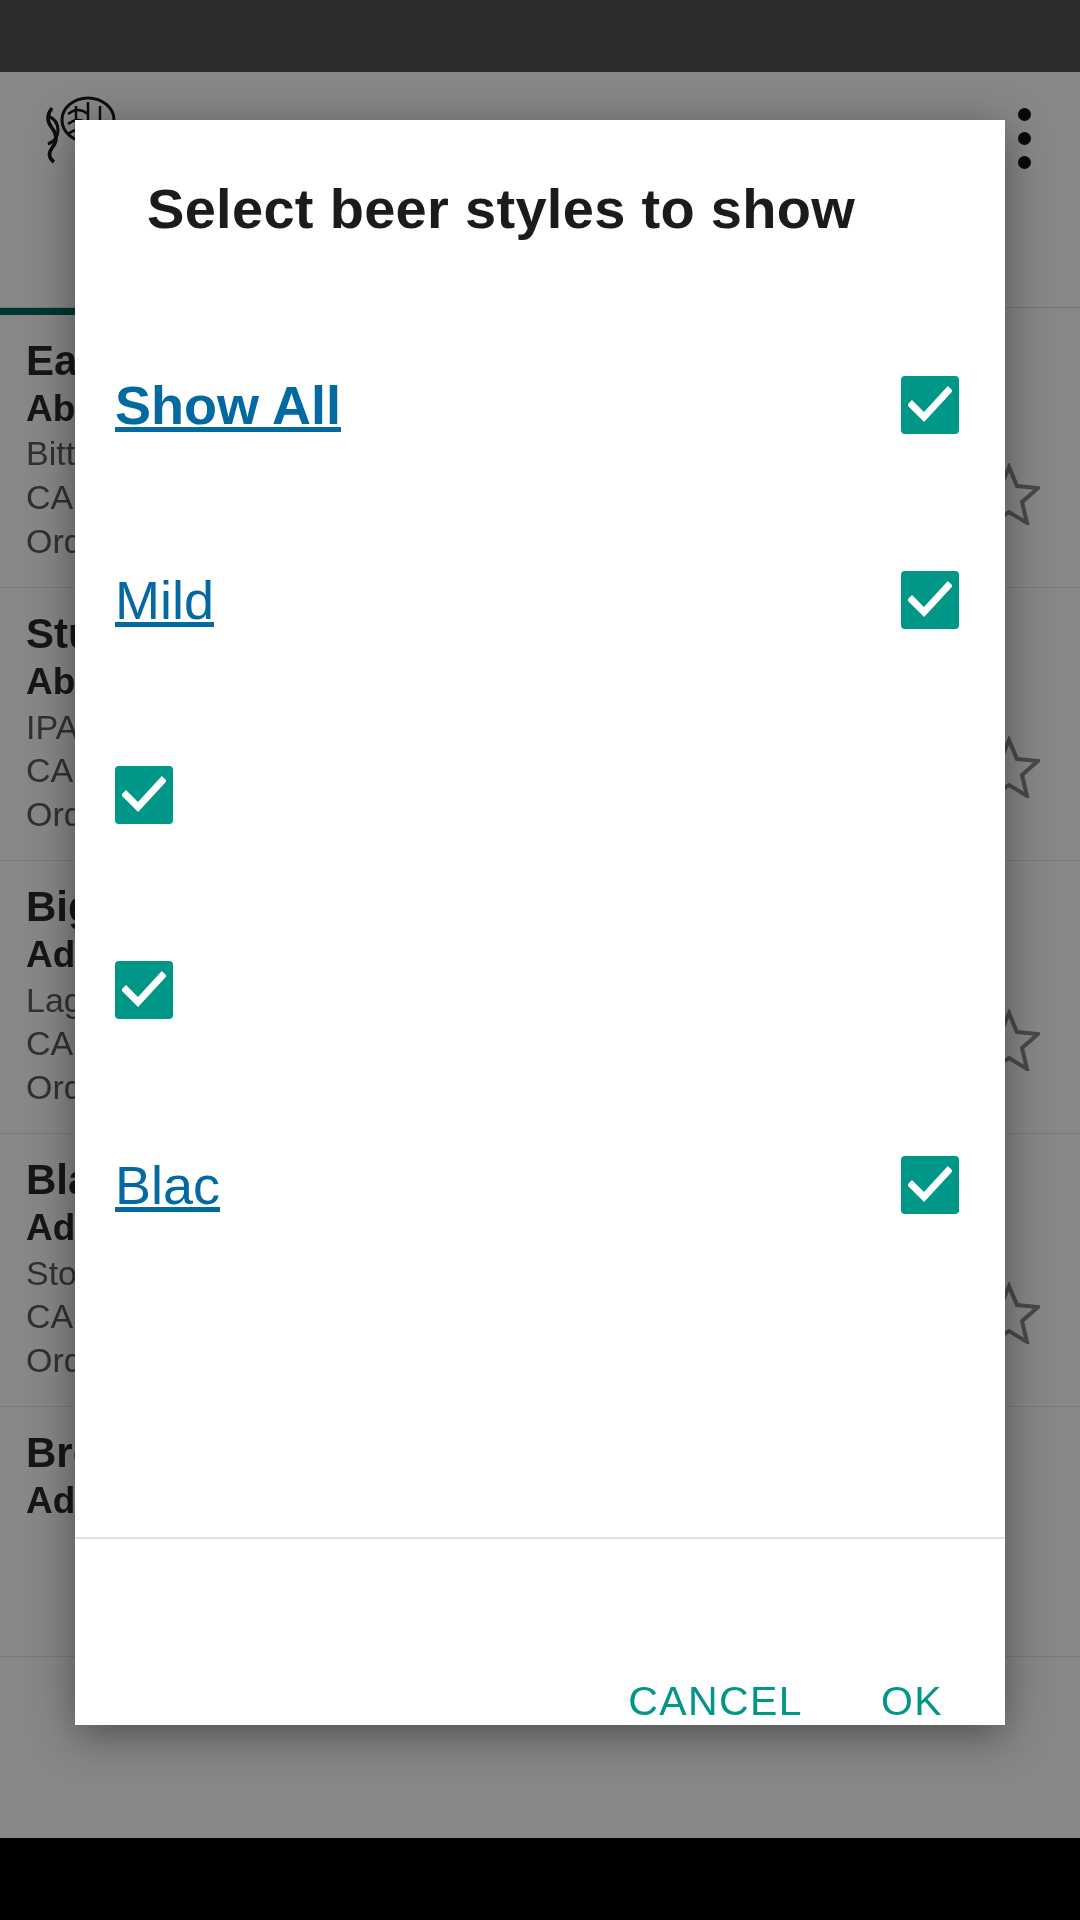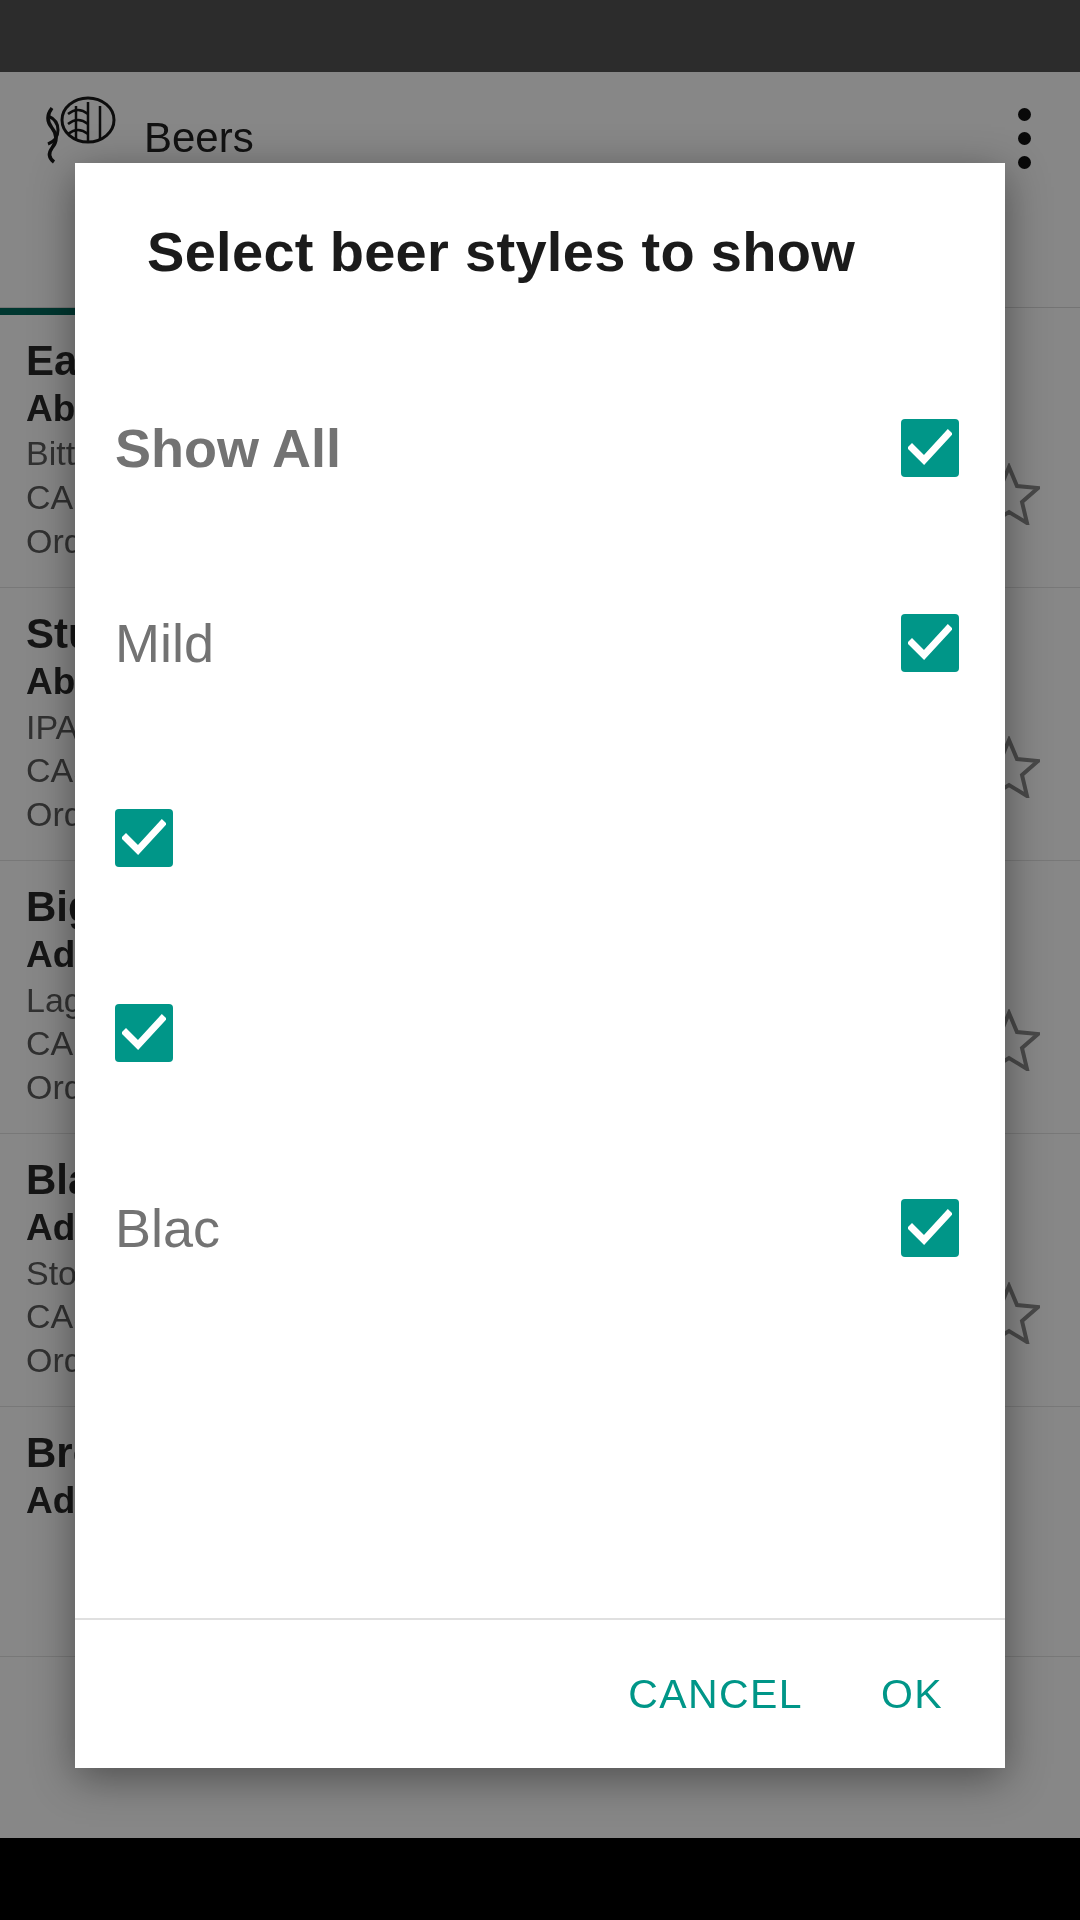--- a/index.html
+++ b/index.html
@@ -163,21 +163,20 @@
     position: absolute;
     left: 75px;
     top: 120px;
     width: 930px;
     height: 1605px;
     background: #ffffff;
     box-shadow: 0 10px 40px rgba(0,0,0,0.42);
     display: flex;
     flex-direction: column;
     overflow: hidden;
-    margin-top: 43px;
   }
 
   .dialog-title {
     font-size: 56px;
     font-weight: bold;
     color: #1b1b1b;
     padding: 56px 0 0 72px;
     letter-spacing: 0.3px;
     white-space: nowrap;
   }
@@ -191,22 +190,23 @@
 
   .style-row {
     display: flex;
     align-items: center;
     height: 195px;
     padding: 0 46px 0 40px;
   }
   .style-label {
     flex: 1;
     font-size: 54px;
-    color: #737373;
-    white-space: nowrap;
+    color: #0369a1;
+    white-space: nowrap;
+    text-decoration: underline;
   }
   .style-label.bold { font-weight: bold; }
 
   .checkbox {
     width: 58px; height: 58px;
     border-radius: 4px;
     background: #009688;
     position: relative;
     flex: 0 0 auto;
   }
@@ -216,23 +216,23 @@
     width: 44px; height: 42px;
   }
 
   .dialog-divider {
     height: 2px;
     background: #e0e0e0;
     width: 100%;
   }
 
   .dialog-actions {
-    height: 148px;
+    height: 186px;
     display: flex;
-    align-items: center;
+    align-items: flex-end;
     justify-content: flex-end;
     padding-right: 62px;
     gap: 78px;
     background: #ffffff;
   }
   .dialog-btn {
     font-size: 41px;
     color: #009688;
     letter-spacing: 1.4px;
     background: none;

